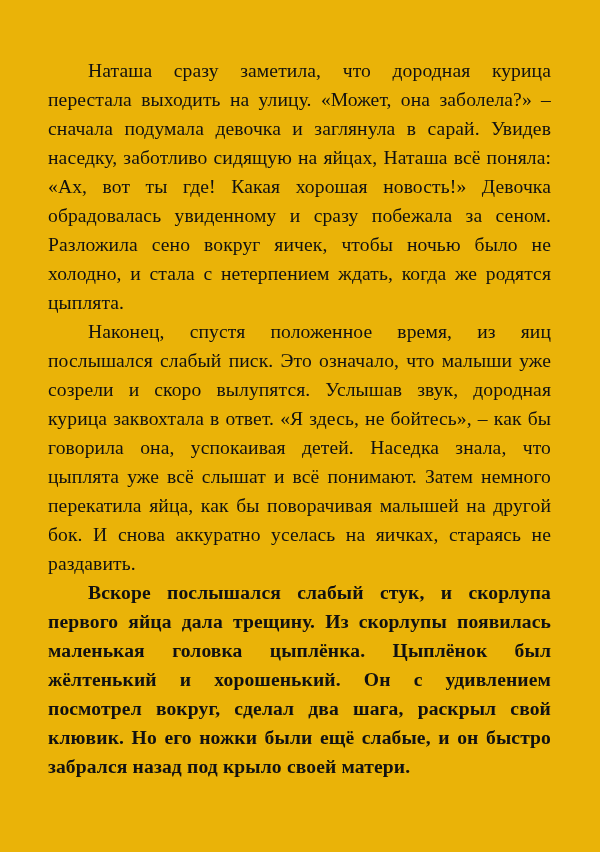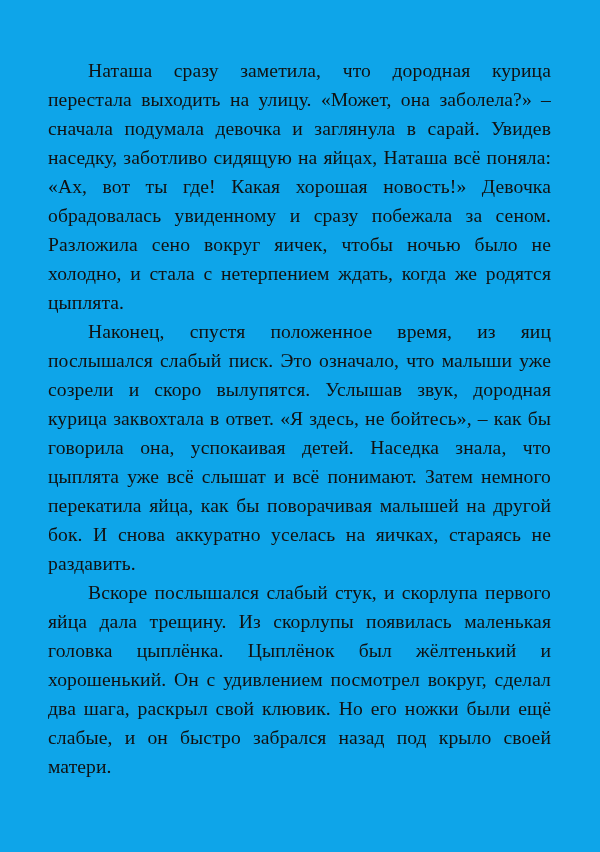--- a/index.html
+++ b/index.html
@@ -12,21 +12,21 @@
     height: 852px;
     background: #ffffff;
     font-family: "Liberation Serif", "DejaVu Serif", serif;
     color: #111111;
     overflow: hidden;
   }
   .page {
     position: relative;
     width: 600px;
     height: 852px;
-    background: #0ea5e9;
+    background: #eab308;
     box-sizing: border-box;
   }
   .text-block {
     position: absolute;
     left: 48px;
     top: 56px;
     width: 503px;
   }
   .para {
     margin: 0;
@@ -35,20 +35,21 @@
     text-justify: inter-word;
     font-size: 19.6px;
     line-height: 29px;
     letter-spacing: 0.1px;
     word-spacing: 0.2px;
     -webkit-font-smoothing: antialiased;
     hyphens: none;
   }
   .para:last-child {
     text-align-last: left;
+    font-weight: bold;
   }
 </style>
 </head>
 <body>
 
 <div class="page">
   <div class="text-block">
     <p class="para">Наташа сразу заметила, что дородная курица перестала выходить на улицу. «Может, она заболела?» – сначала подумала девочка и заглянула в сарай. Увидев наседку, заботливо сидящую на яйцах, Наташа всё поняла: «Ах, вот ты где! Какая хорошая новость!» Девочка обрадовалась увиденному и сразу побежала за сеном. Разложила сено вокруг яичек, чтобы ночью было не холодно, и стала с нетерпением ждать, когда же родятся цыплята.</p>
     <p class="para">Наконец, спустя положенное время, из яиц послышался слабый писк. Это означало, что малыши уже созрели и скоро вылупятся. Услышав звук, дородная курица заквохтала в ответ. «Я здесь, не бойтесь», – как бы говорила она, успокаивая детей. Наседка знала, что цыплята уже всё слышат и всё понимают. Затем немного перекатила яйца, как бы поворачивая малышей на другой бок. И снова аккуратно уселась на яичках, стараясь не раздавить.</p>
     <p class="para">Вскоре послышался слабый стук, и скорлупа первого яйца дала трещину. Из скорлупы появилась маленькая головка цыплёнка. Цыплёнок был жёлтенький и хорошенький. Он с удивлением посмотрел вокруг, сделал два шага, раскрыл свой клювик. Но его ножки были ещё слабые, и он быстро забрался назад под крыло своей матери.</p>

